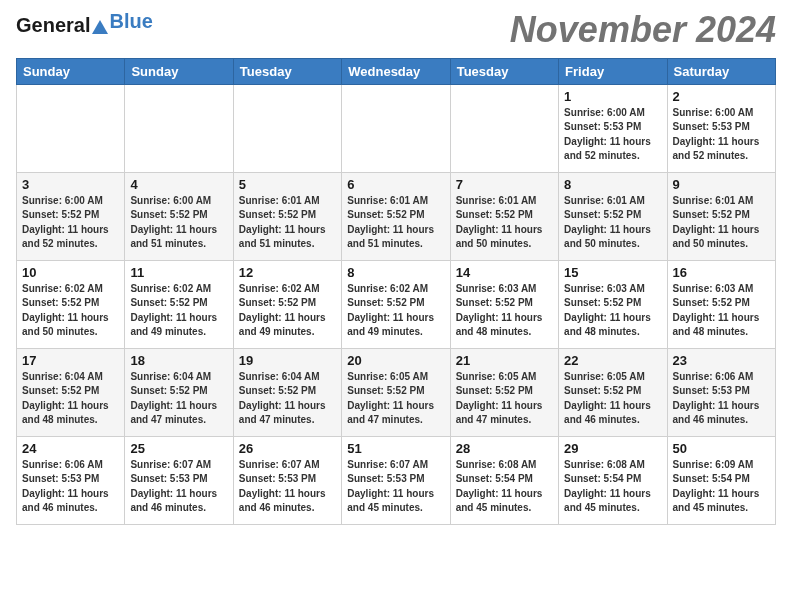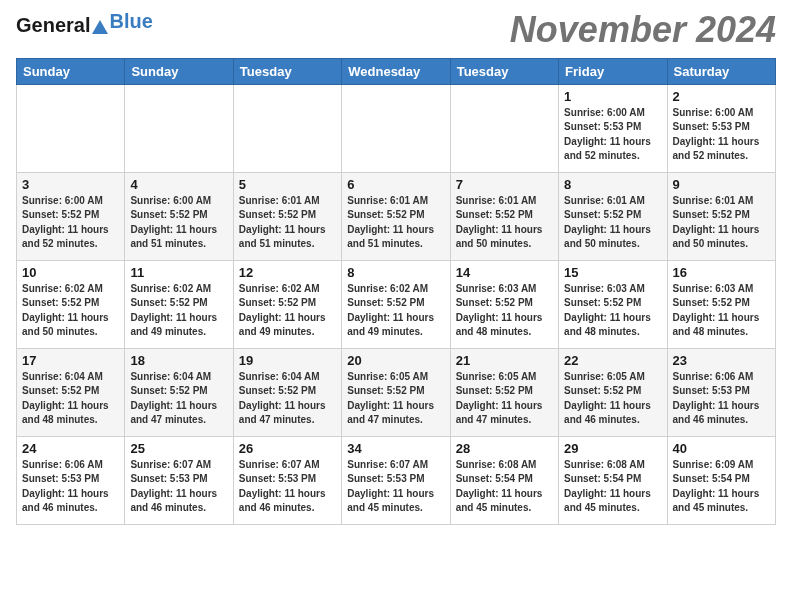--- a/index.html
+++ b/index.html
@@ -325,42 +325,42 @@
 and 46 minutes.</div>
           </td>
           <td>
             <div class="day-number">26</div>
             <div class="day-info" style="white-space: pre-line;">Sunrise: 6:07 AM
 Sunset: 5:53 PM
 Daylight: 11 hours
 and 46 minutes.</div>
           </td>
           <td>
-            <div class="day-number">34</div>
+            <div class="day-number">51</div>
             <div class="day-info" style="white-space: pre-line;">Sunrise: 6:07 AM
 Sunset: 5:53 PM
 Daylight: 11 hours
 and 45 minutes.</div>
           </td>
           <td>
             <div class="day-number">28</div>
             <div class="day-info" style="white-space: pre-line;">Sunrise: 6:08 AM
 Sunset: 5:54 PM
 Daylight: 11 hours
 and 45 minutes.</div>
           </td>
           <td>
             <div class="day-number">29</div>
             <div class="day-info" style="white-space: pre-line;">Sunrise: 6:08 AM
 Sunset: 5:54 PM
 Daylight: 11 hours
 and 45 minutes.</div>
           </td>
           <td>
-            <div class="day-number">40</div>
+            <div class="day-number">50</div>
             <div class="day-info" style="white-space: pre-line;">Sunrise: 6:09 AM
 Sunset: 5:54 PM
 Daylight: 11 hours
 and 45 minutes.</div>
           </td>
         </tr>
       </tbody>
   </table>
 </div>
 

